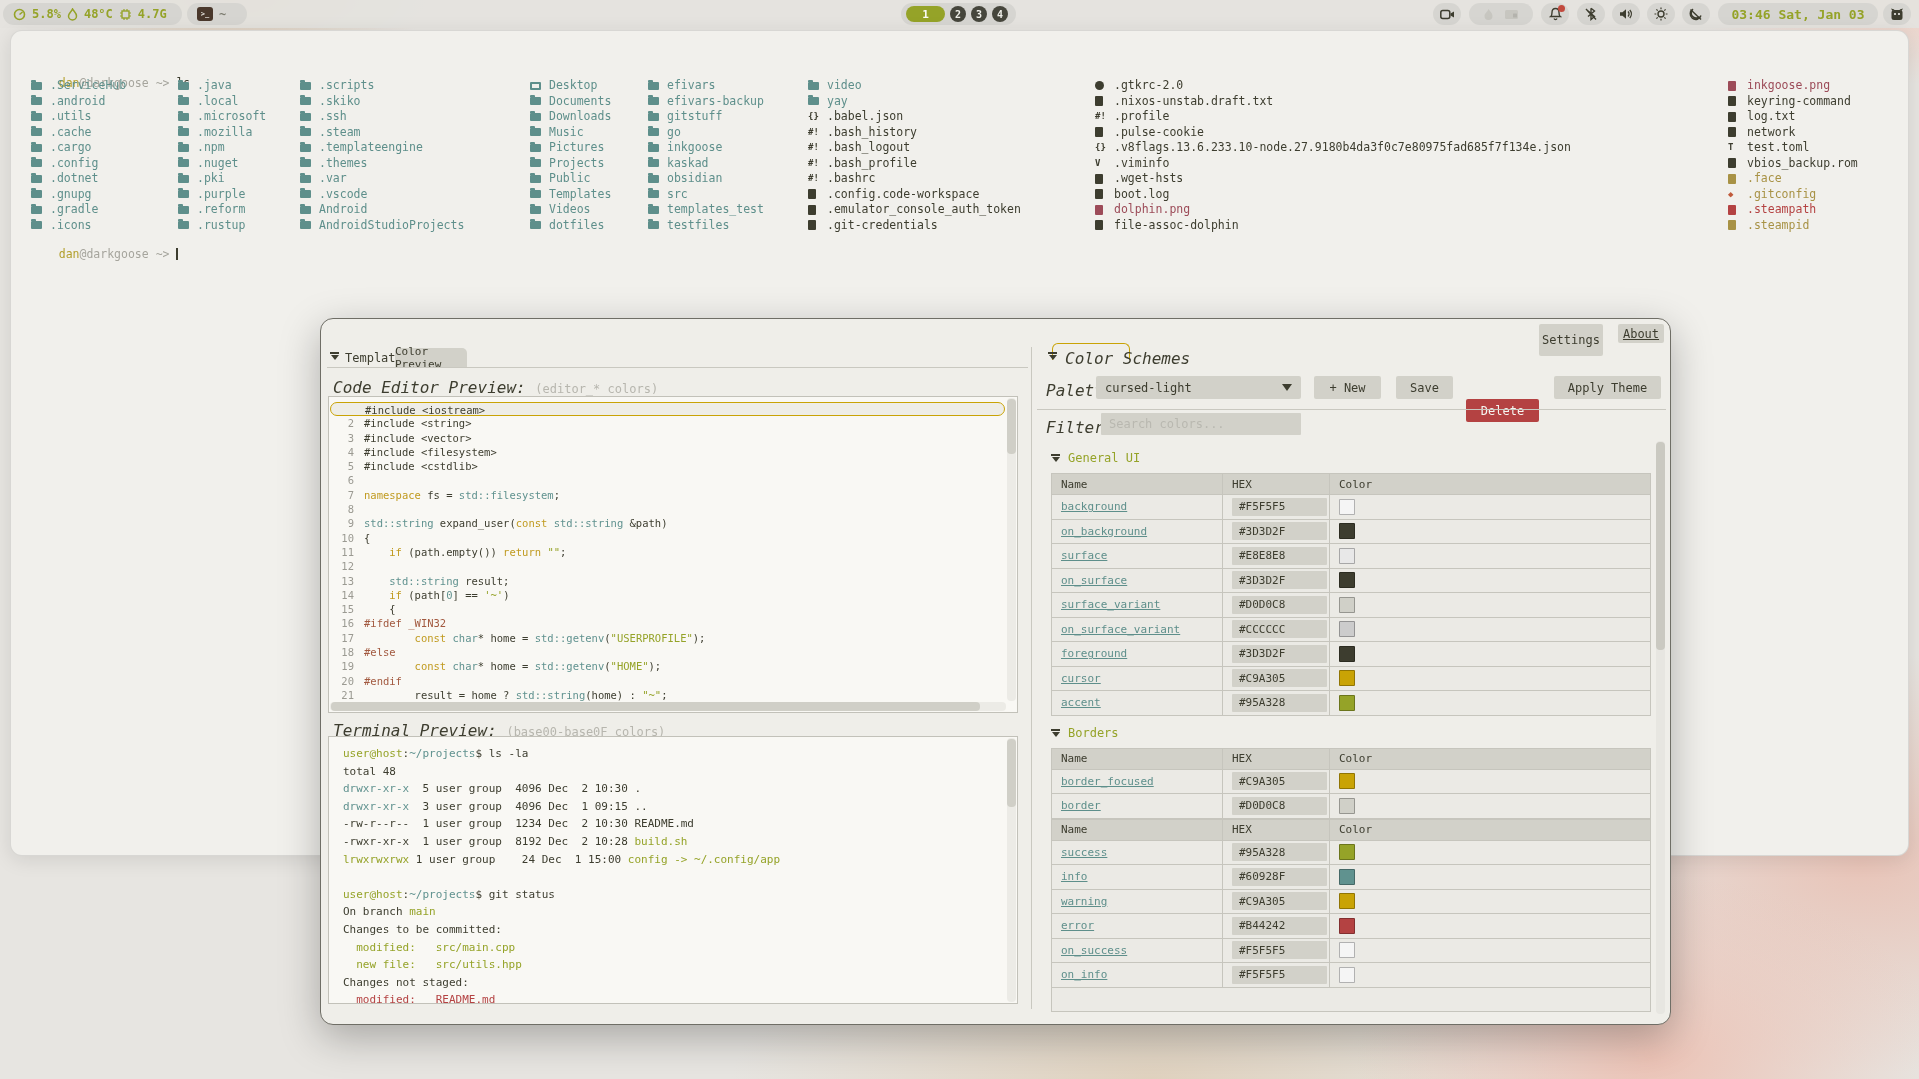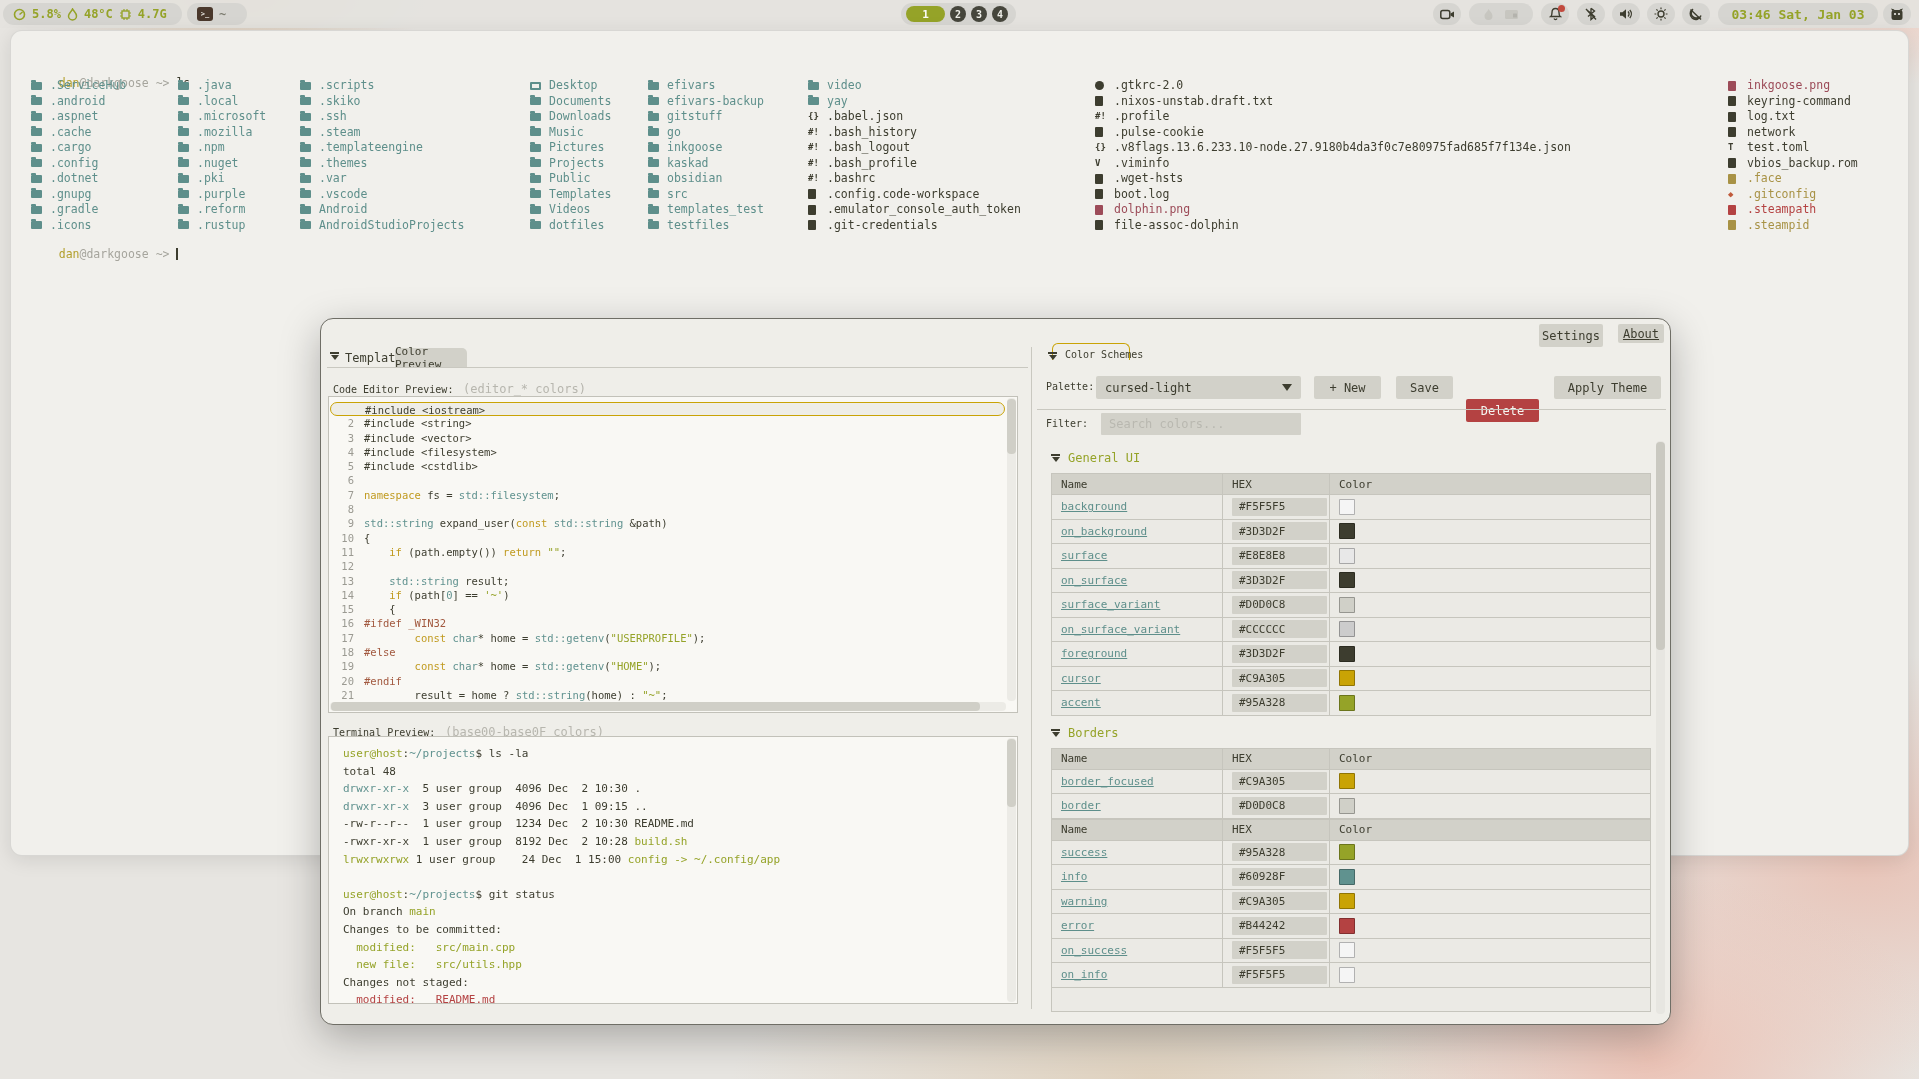--- a/index.html
+++ b/index.html
@@ -74,21 +74,21 @@
   #dialog { position:absolute; left:320px; top:318px; width:1351px; height:707px;
     background:#efeee9; border:1px solid #6f6e66; border-radius:13px;
     box-shadow:0 12px 40px rgba(0,0,0,.28); }
   .btn { background:#d2d1c9; color:#3d3d2f; font-size:12px;
     display:flex; align-items:center; justify-content:center; border-radius:2px; }
   .btn-red { background:#b44242; color:#f5f5f0; }
   .collapse-ic { display:inline-flex; flex-direction:column; align-items:center; gap:1px; }
   .collapse-ic::before { content:""; width:9px; height:2px; background:#3d3d2f; }
   .tri { width:0; height:0; border-left:4px solid transparent; border-right:4px solid transparent;
     border-top:5px solid #3d3d2f; }
-  .hdr-label { font-size:10px; color:#3d3d2f; }
+  .hdr-label { font-size:16px; color:#3d3d2f;font-style:italic; }
   .hint { font-size:12px; color:#b7b6ae; }
   .seldrop { background:#d2d1c9; display:flex; align-items:center; justify-content:space-between;
     padding:0 9px; font-size:12px; color:#3d3d2f; border-radius:2px; }
   .divider-h { position:absolute; height:1px; background:#c9c8c0; }
   .divider-v { position:absolute; width:1px; background:#c9c8c0; }
 
   .tab { position:absolute; font-size:12px; color:#3d3d2f; display:flex; align-items:center;
     justify-content:center; }
   .tab-sel { background:#d2d1c9; border-radius:5px 5px 0 0; }
 
@@ -232,21 +232,21 @@
 </div>
 
 <div id="termwin">
   <div class="promptline" style="top:31px;">
     <span class="p-user">dan</span><span class="p-host">@darkgoose ~&gt; </span><span class="p-cmd">ls</span>
   </div>
   <div id="ls-listing">
       <div class="ls-col" style="left: 20px;">
         <div class="ls-row ls-dir"><span class="ic"><span class="ic-folder"></span></span><span>.ServiceHub</span></div>
         <div class="ls-row ls-dir"><span class="ic"><span class="ic-folder"></span></span><span>.android</span></div>
-        <div class="ls-row ls-dir"><span class="ic"><span class="ic-folder"></span></span><span>.aspnet</span></div>
+        <div class="ls-row ls-dir"><span class="ic"><span class="ic-folder"></span></span><span>.utils</span></div>
         <div class="ls-row ls-dir"><span class="ic"><span class="ic-folder"></span></span><span>.cache</span></div>
         <div class="ls-row ls-dir"><span class="ic"><span class="ic-folder"></span></span><span>.cargo</span></div>
         <div class="ls-row ls-dir"><span class="ic"><span class="ic-folder"></span></span><span>.config</span></div>
         <div class="ls-row ls-dir"><span class="ic"><span class="ic-folder"></span></span><span>.dotnet</span></div>
         <div class="ls-row ls-dir"><span class="ic"><span class="ic-folder"></span></span><span>.gnupg</span></div>
         <div class="ls-row ls-dir"><span class="ic"><span class="ic-folder"></span></span><span>.gradle</span></div>
         <div class="ls-row ls-dir"><span class="ic"><span class="ic-folder"></span></span><span>.icons</span></div>
       </div>
       <div class="ls-col" style="left: 167px;">
         <div class="ls-row ls-dir"><span class="ic"><span class="ic-folder"></span></span><span>.java</span></div>
@@ -332,21 +332,21 @@
         <div class="ls-row ls-red"><span class="ic"><span class="ic-rdoc"></span></span><span>.steampath</span></div>
         <div class="ls-row ls-olive"><span class="ic"><span class="ic-odoc"></span></span><span>.steampid</span></div>
       </div>
     </div>
   <div class="promptline" style="top:202px;">
     <span class="p-user">dan</span><span class="p-host">@darkgoose ~&gt; </span><span class="caret"></span>
   </div>
 </div>
 
 <div id="dialog">
-  <div class="btn abs" style="left:1218px; top:5px; width:64px; height:23px;">
+  <div class="btn abs" style="left:1218px; top:5px; width:64px; height:32px;">
       <span>Settings</span>
     </div>
   <div class="btn abs" style="left:1297px; top:5px; width:46px; height:19px;text-decoration:underline;">
       <span>About</span>
     </div>
 
   <span class="collapse-ic abs" style="left:9px; top:33px;">
       <span class="tri"></span>
     </span>
   <div class="tab" style="left:24px; top:29px; height:19px;">

